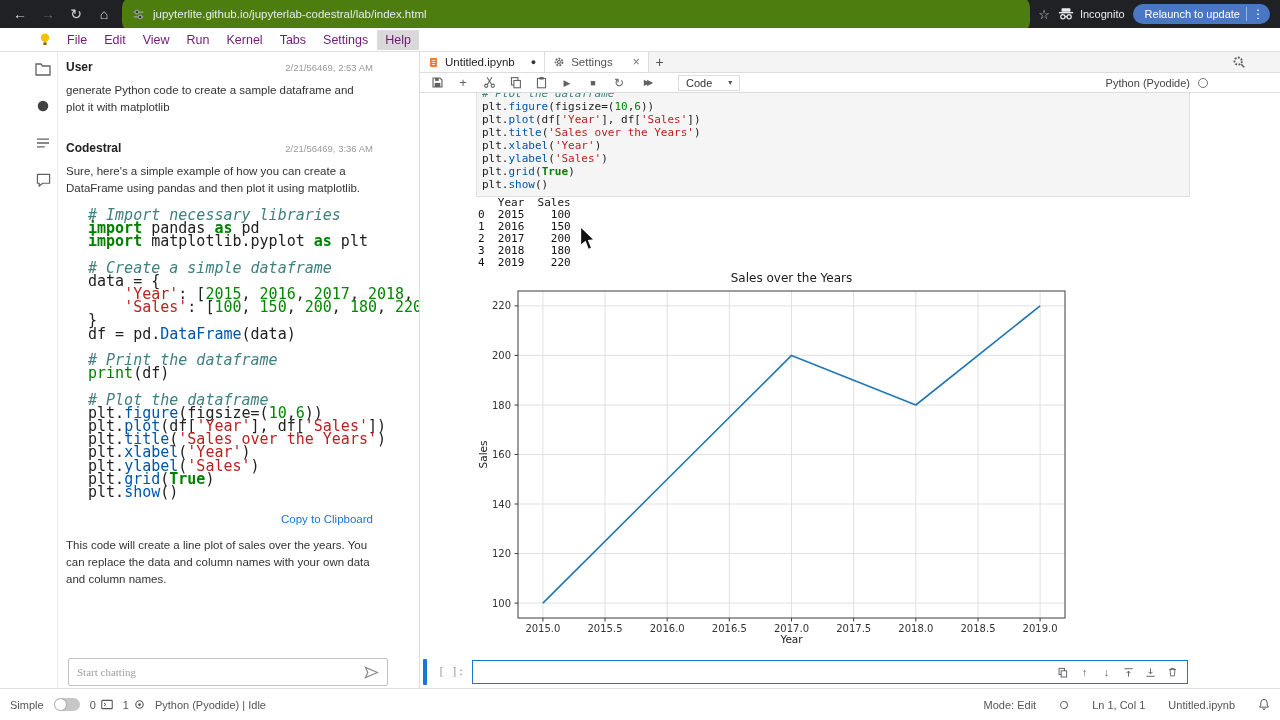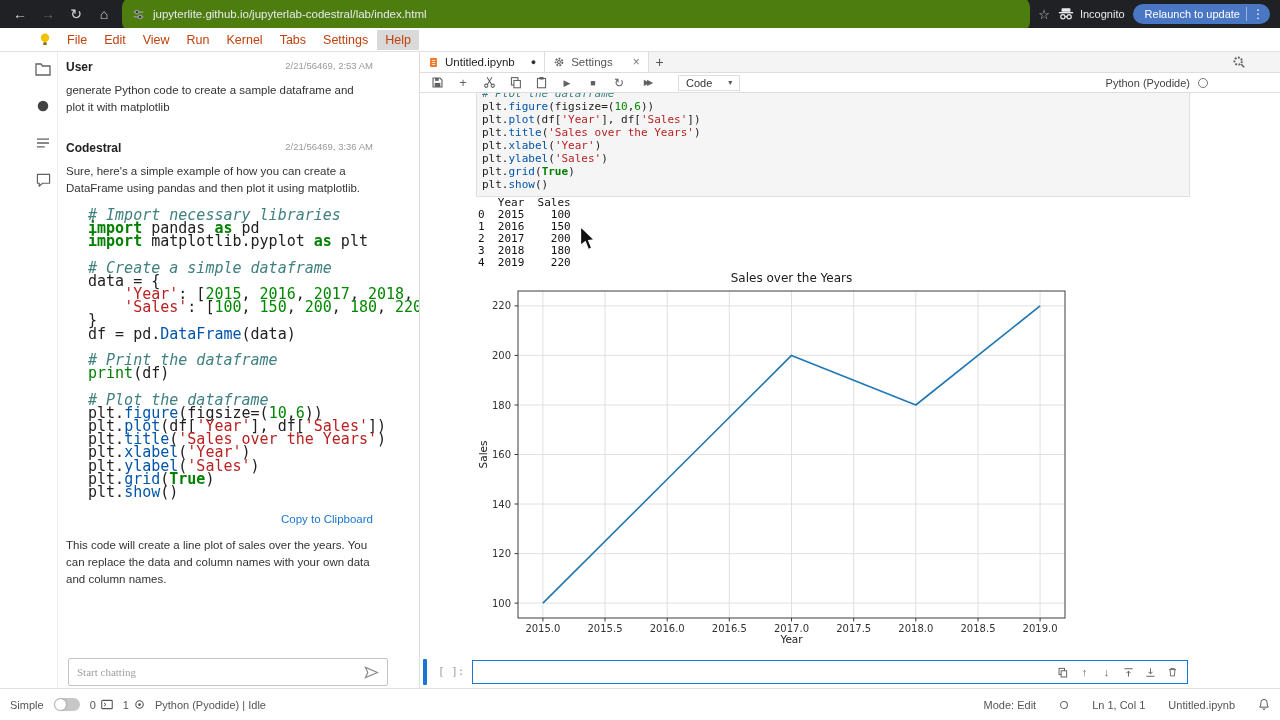--- a/index.html
+++ b/index.html
@@ -11,34 +11,34 @@
 .navbtn{width:20px;text-align:center;font-size:14px;color:#d5d7da;cursor:default;line-height:28px}
 .navbtn.dim{color:#5f6368}
 .omnibox{flex:1;height:35px;background:#4d7c0f;border-radius:10px;display:flex;align-items:center;gap:8px;padding:0 10px;min-width:0}
 .url{font-size:11.5px;color:#e8eaed;white-space:nowrap;overflow:hidden}
 .star{font-size:13px;color:#c7cacd}
 .incog{display:flex;align-items:center;gap:6px;font-size:11px;color:#e8eaed;white-space:nowrap}
 .relaunch{display:flex;align-items:center;gap:6px;background:#4a77c4;color:#fff;font-size:11px;padding:3px 6px 3px 12px;border-radius:11px;white-space:nowrap}
 .relaunch .kebab{font-size:12px;padding-left:5px;border-left:1px solid rgba(255,255,255,.45)}
 
 
-.menubar{position:absolute;top:28px;left:0;right:0;height:24px;background:#fff;border-bottom:1px solid #e0e0e0;display:flex;align-items:center;font-size:12.5px;color:#c2410c;padding-left:38px;gap:1px}
+.menubar{position:absolute;top:28px;left:0;right:0;height:24px;background:#fff;border-bottom:1px solid #e0e0e0;display:flex;align-items:center;font-size:12.5px;color:#701a75;padding-left:38px;gap:1px}
 .bulb{margin-right:6px;display:flex}
 .menu-item{padding:3px 8px;cursor:default}
 .menu-item.active{background:#d9d9d9}
 
 
 .shell{position:absolute;top:52px;bottom:20px;left:0;right:0;display:flex;background:#fff}
 .left-strip{width:58px;border-right:1px solid #ececec;display:flex;flex-direction:column;align-items:flex-end;gap:19px;padding:8px 4px 0 0;background:#fff}
 .strip-icon{width:20px;height:18px;display:flex;align-items:center;justify-content:center}
 
 
 .chat{width:362px;border-right:1px solid #ddd;position:relative;background:#fff;overflow:hidden}
 .chat-scroll{position:absolute;top:0;left:0;right:0;bottom:52px;padding:8px 46px 0 8px;overflow:hidden}
-.msg-head{display:flex;justify-content:space-between;align-items:flex-start}
+.msg-head{display:flex;justify-content:space-between;align-items:center}
 .author{font-weight:bold;font-size:12px;color:#222}
 .time{font-size:9.5px;color:#9a9a9a}
 .msg-body{font-size:11.5px;color:#333;line-height:1.45;margin-top:8px}
 .msg+.msg{margin-top:26px}
 .chat-code{margin:12px 0 0 22px;font-family:"DejaVu Sans Mono",monospace;font-size:15px;line-height:13.2px;white-space:pre}
 .copy-link{margin-top:14px;text-align:right;font-size:11.5px;color:#1976d2;cursor:pointer}
 .closing{margin-top:12px}
 .chat-inputrow{position:absolute;bottom:14px;left:10px;width:320px;height:28px;border:1px solid #c4c4c4;border-radius:2px;display:flex;align-items:center;background:#fff}
 .chat-inputrow input{flex:1;border:none;outline:none;font-size:11px;padding:0 8px;color:#333;font-family:Liberation Serif, serif;background:transparent}
 .chat-inputrow input::placeholder{color:#9e9e9e}

